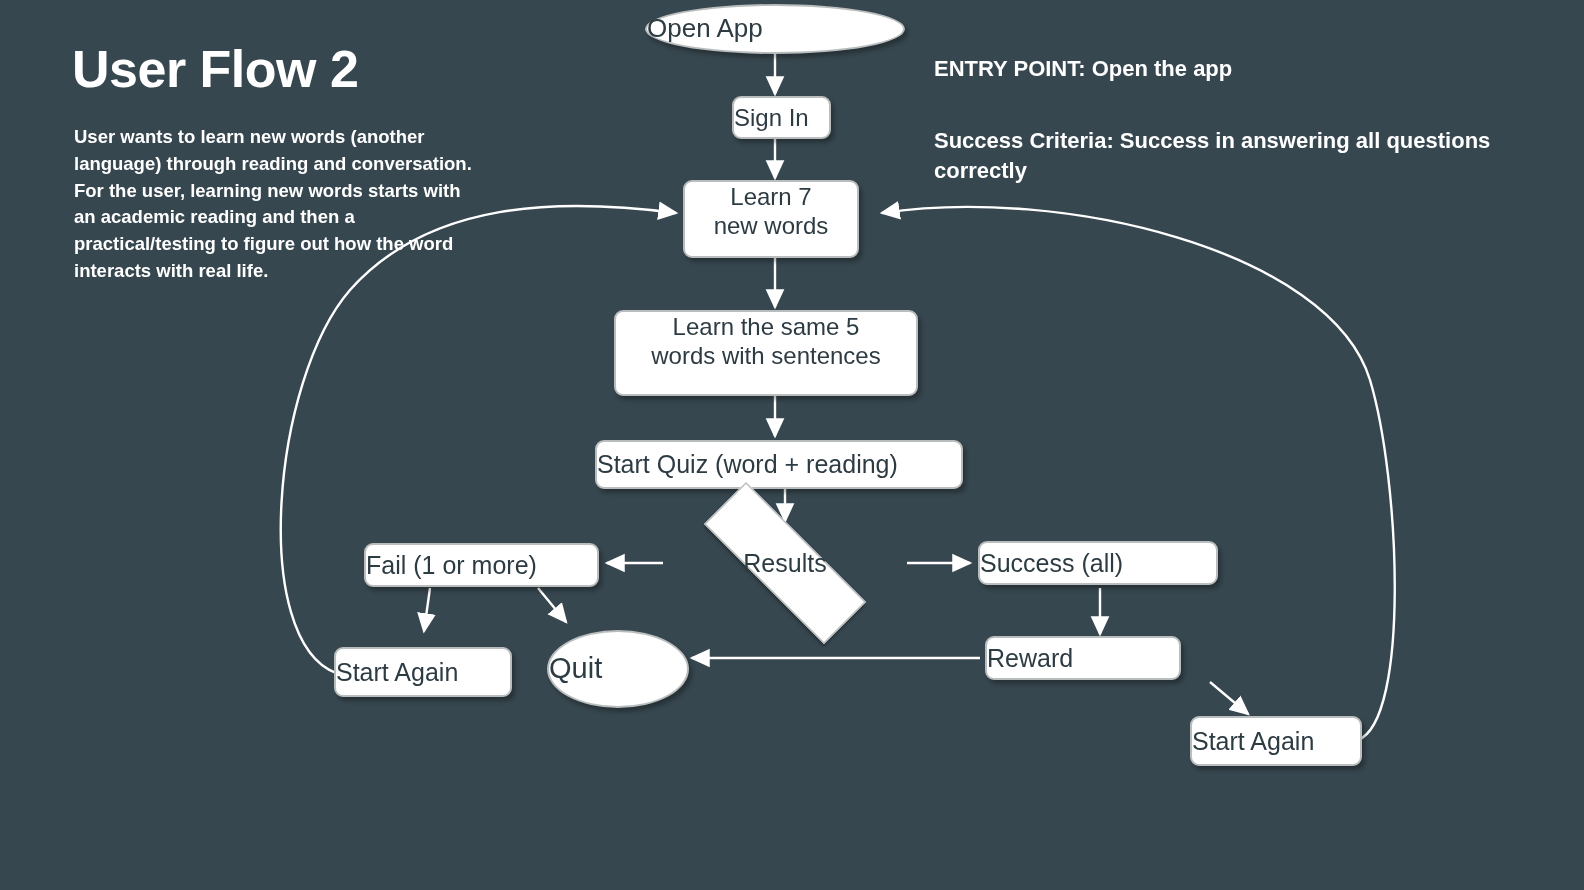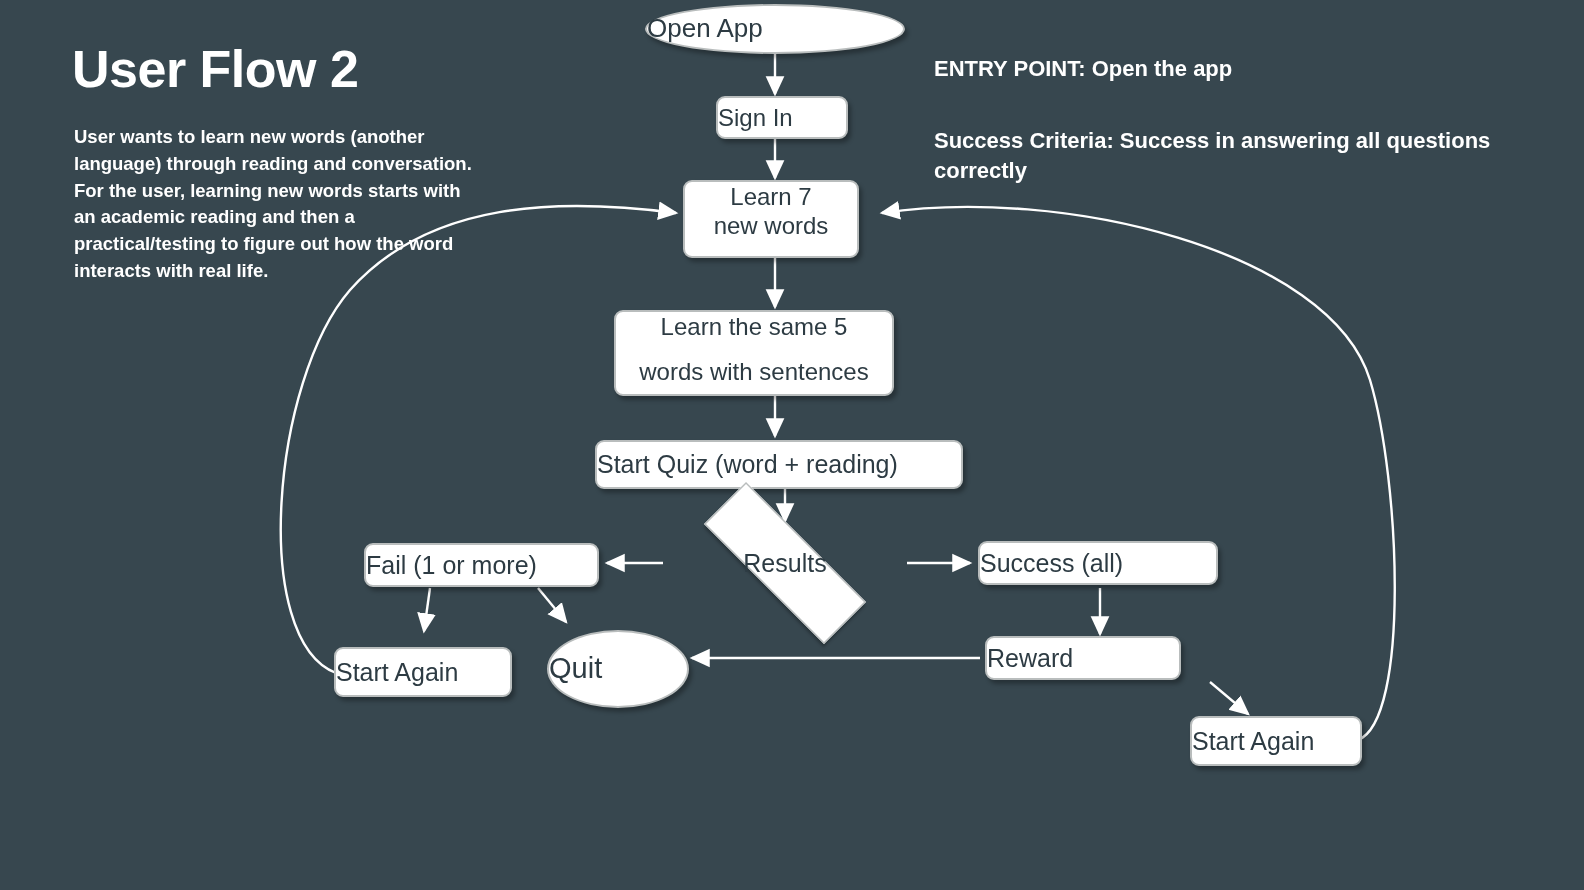--- a/index.html
+++ b/index.html
@@ -106,30 +106,30 @@
 
   <div class="title">User Flow 2</div>
   <div class="desc">User wants to learn new words (another language) through reading and conversation. For the user, learning new words starts with an academic reading and then a practical/testing to figure out how the word interacts with real life.</div>
   <div class="note note-entry">ENTRY POINT: Open the app</div>
   <div class="note note-success">Success Criteria: Success in answering all questions correctly</div>
 
   <div class="node ellipse" style="left:645px;top:4px;width:260px;height:50px;font-size:26px;">
     <span>Open App</span>
   </div>
 
-  <div class="node rect" style="left:716px;top:96px;width:132px;height:43px;font-size:24px;">
+  <div class="node rect" style="left:732px;top:96px;width:99px;height:43px;font-size:24px;">
     <span>Sign In</span>
   </div>
 
   <div class="node rect" style="left:683px;top:180px;width:176px;height:78px;font-size:24px;flex-direction:column;">
     <span>Learn 7</span>
     <span>new words</span>
   </div>
 
-  <div class="node rect" style="left:614px;top:310px;width:280px;height:86px;font-size:24px;flex-direction:column;gap:16px;">
+  <div class="node rect" style="left:614px;top:310px;width:304px;height:86px;font-size:24px;flex-direction:column;">
     <span>Learn the same 5</span>
     <span>words with sentences</span>
   </div>
 
   <div class="node rect" style="left:595px;top:440px;width:368px;height:49px;font-size:25px;">
     <span>Start Quiz (word + reading)</span>
   </div>
 
   <div class="diamond-wrap" style="left:665px;top:521px;width:240px;height:84px;">
     <div class="diamond-shape"></div>

